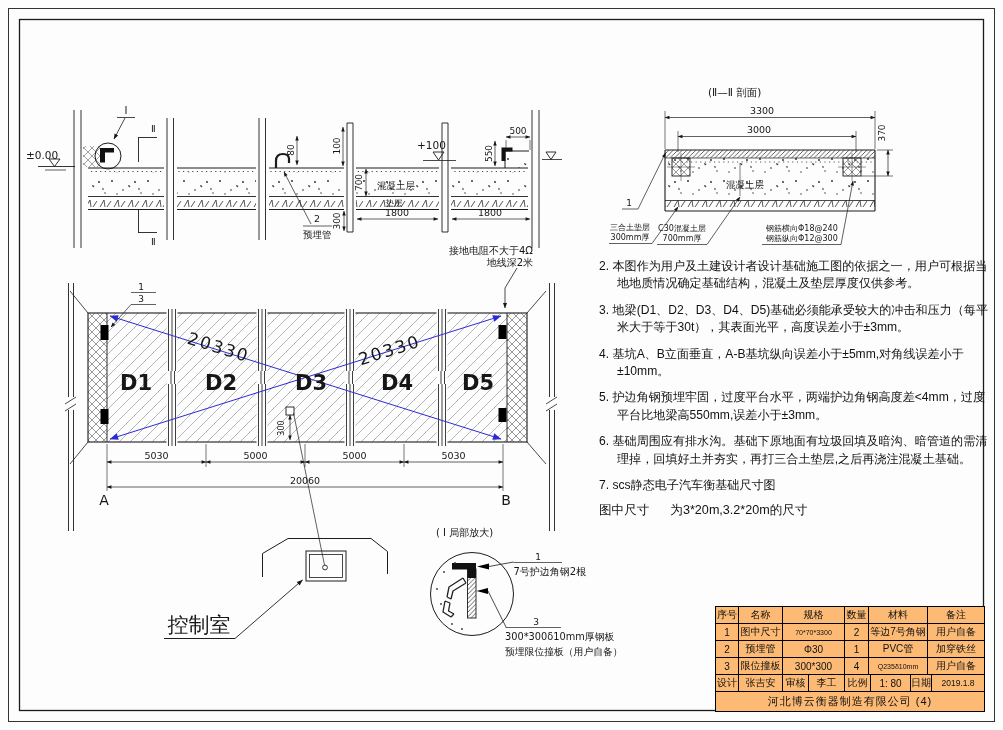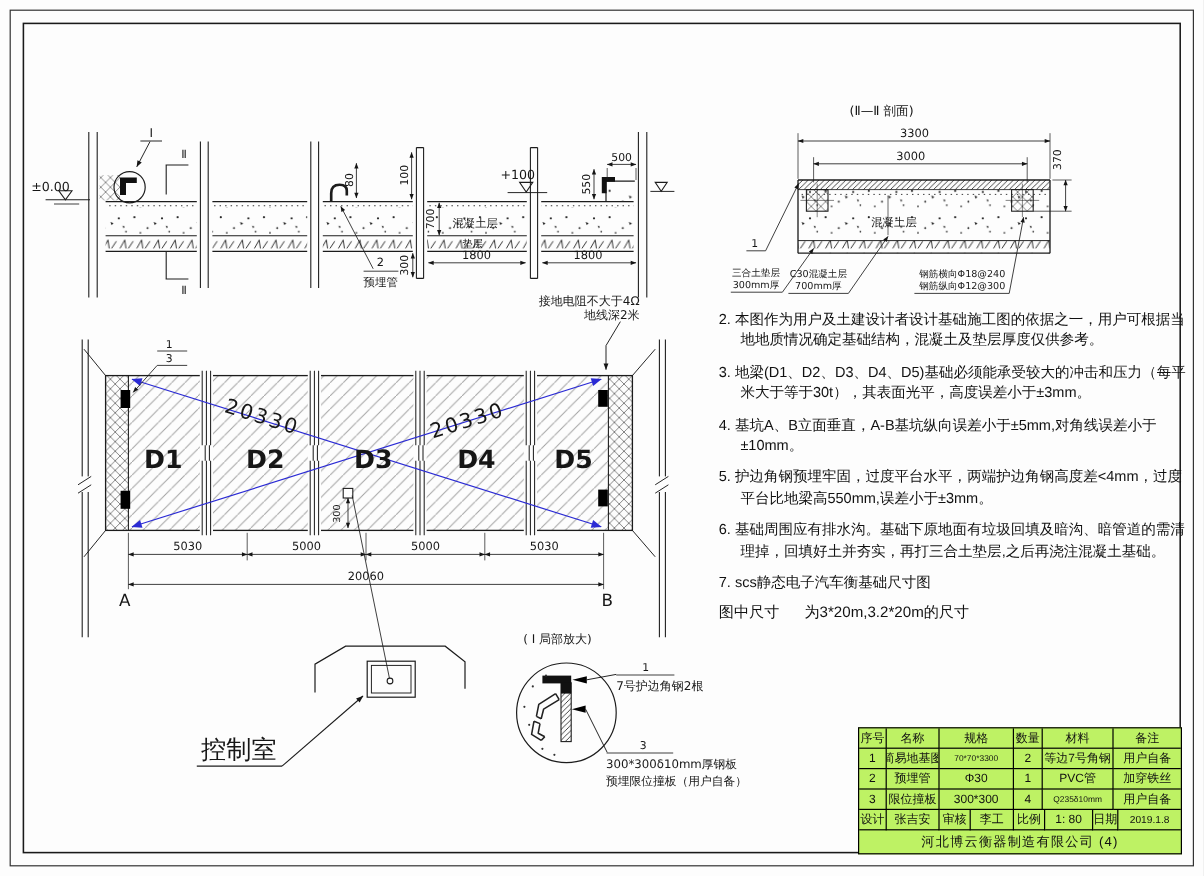--- a/index.html
+++ b/index.html
@@ -7,21 +7,21 @@
         font-family:"Liberation Sans","DejaVu Sans",sans-serif;color:#111;}
   #page svg{position:absolute;left:0;top:0;}
   svg text{font-family:"DejaVu Sans","Liberation Sans",sans-serif;fill:#161616;}
   .dwg-title{position:absolute;left:24px;top:30px;font-size:27px;letter-spacing:4px;
              font-family:"Liberation Serif","DejaVu Serif",serif;color:#111;}
   
   .notes{position:absolute;left:599px;top:258px;width:394px;font-size:12.1px;line-height:1.44;}
   .notes p{margin:0 0 9px 0;padding-left:18px;text-indent:-18px;}
   .size-note{position:absolute;left:599px;top:502px;font-size:12.6px;white-space:pre-wrap;}
   
-  .tblock{position:absolute;left:715px;top:606px;width:268px;border:1.6px solid #000;background:#bef264;box-sizing:content-box;}
+  .tblock{position:absolute;left:715px;top:606px;width:268px;border:1.6px solid #000;background:#fdba74;box-sizing:content-box;}
   .t-main,.t-foot{display:grid;}
   .t-main{grid-template-columns:23px 44px 62px 24px 59px 56px;}
   .t-foot{grid-template-columns:23px 44px 26px 36px 26px 40px 21px 52px;}
   .tc{box-sizing:border-box;height:17px;border-right:1px solid #000;border-bottom:1px solid #000;
       display:flex;align-items:center;justify-content:center;font-size:10px;overflow:hidden;white-space:nowrap;}
   .t-main .tc:nth-child(6n){border-right:none;}
   .t-foot .tc:last-child{border-right:none;}
   .tc.tiny{font-size:7px;}
   .tc.sm{font-size:8.5px;}
   .t-comp{height:19px;display:flex;align-items:center;justify-content:center;
@@ -333,21 +333,21 @@
   <div class="tblock">
     <div class="t-main">
       <div class="tc">序号</div>
       <div class="tc">名称</div>
       <div class="tc">规格</div>
       <div class="tc">数量</div>
       <div class="tc">材料</div>
       <div class="tc">备注</div>
 
       <div class="tc">1</div>
-      <div class="tc">简易地基图</div>
+      <div class="tc">图中尺寸</div>
       <div class="tc tiny">70*70*3300</div>
       <div class="tc">2</div>
       <div class="tc">等边7号角钢</div>
       <div class="tc">用户自备</div>
 
       <div class="tc">2</div>
       <div class="tc">预埋管</div>
       <div class="tc">Φ30</div>
       <div class="tc">1</div>
       <div class="tc">PVC管</div>

